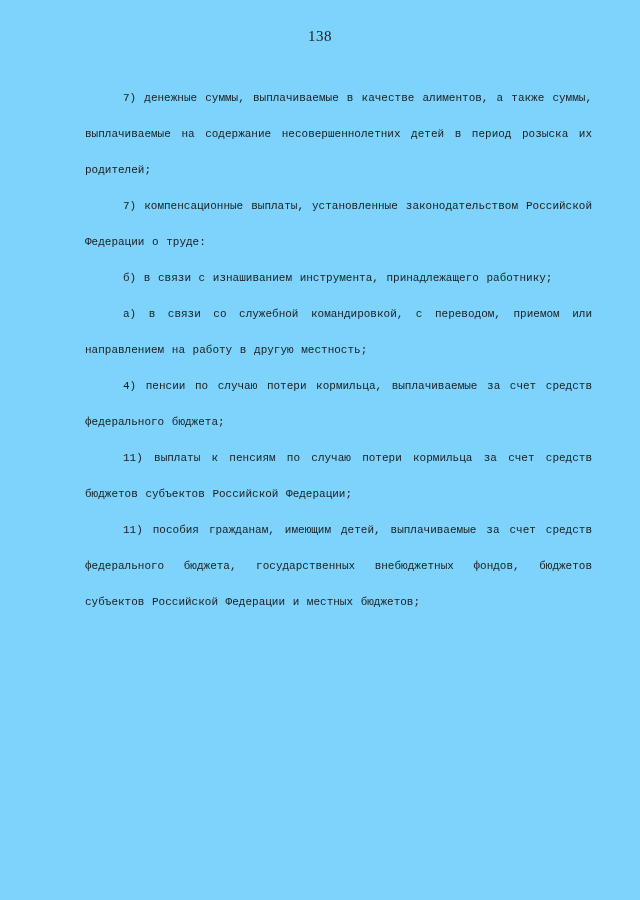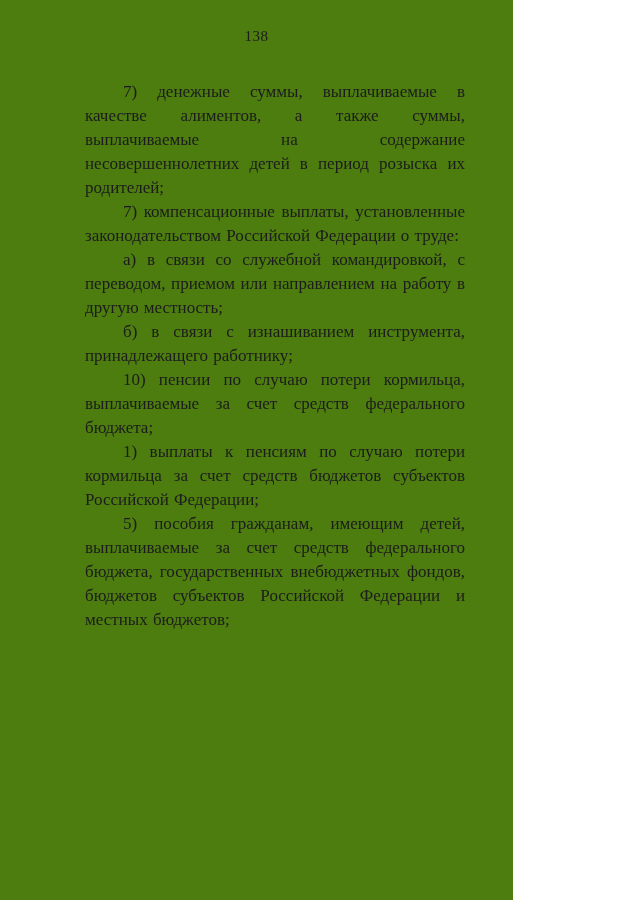--- a/index.html
+++ b/index.html
@@ -2,23 +2,23 @@
 <html><head>
 <meta charset="utf-8">
 <style>
   html, body {
     margin: 0;
     padding: 0;
     background: #ffffff;
   }
   .page {
     position: relative;
-    width: 513px;
+    width: 640px;
     height: 900px;
-    background: #4d7c0f;
+    background: #7dd3fc;
     font-family: "Liberation Serif", "DejaVu Serif", serif;
     color: #1c1c1c;
     box-sizing: border-box;
     overflow: hidden;
     padding-left: 36px;
   }
   .page-number {
     position: absolute;
     top: 28px;
     left: 0;
@@ -28,35 +28,36 @@
     letter-spacing: 0.5px;
   }
   .content {
     position: absolute;
     top: 80px;
     left: 85px;
     right: 48px;
   }
   .content p {
     margin: 0;
-    font-size: 17px;
-    line-height: 24px;
+    font-size: 11px;
+    line-height: 36px;
     text-align: justify;
     text-indent: 38px;
     word-spacing: 1px;
+    font-family: Liberation Mono, monospace;
   }
 </style>
 </head>
 <body>
 
 <div class="page">
   <div class="page-number">138</div>
 
   <div class="content">
     <p>7) денежные суммы, выплачиваемые в качестве алиментов, а также суммы, выплачиваемые на содержание несовершеннолетних детей в период розыска их родителей;</p>
     <p>7) компенсационные выплаты, установленные законодательством Российской Федерации о труде:</p>
+    <p>б) в связи с изнашиванием инструмента, принадлежащего работнику;</p>
     <p>а) в связи со служебной командировкой, с переводом, приемом или направлением на работу в другую местность;</p>
-    <p>б) в связи с изнашиванием инструмента, принадлежащего работнику;</p>
-    <p>10) пенсии по случаю потери кормильца, выплачиваемые за счет средств федерального бюджета;</p>
-    <p>1) выплаты к пенсиям по случаю потери кормильца за счет средств бюджетов субъектов Российской Федерации;</p>
-    <p>5) пособия гражданам, имеющим детей, выплачиваемые за счет средств федерального бюджета, государственных внебюджетных фондов, бюджетов субъектов Российской Федерации и местных бюджетов;</p>
+    <p>4) пенсии по случаю потери кормильца, выплачиваемые за счет средств федерального бюджета;</p>
+    <p>11) выплаты к пенсиям по случаю потери кормильца за счет средств бюджетов субъектов Российской Федерации;</p>
+    <p>11) пособия гражданам, имеющим детей, выплачиваемые за счет средств федерального бюджета, государственных внебюджетных фондов, бюджетов субъектов Российской Федерации и местных бюджетов;</p>
   </div>
 </div>
 
 </body></html>

